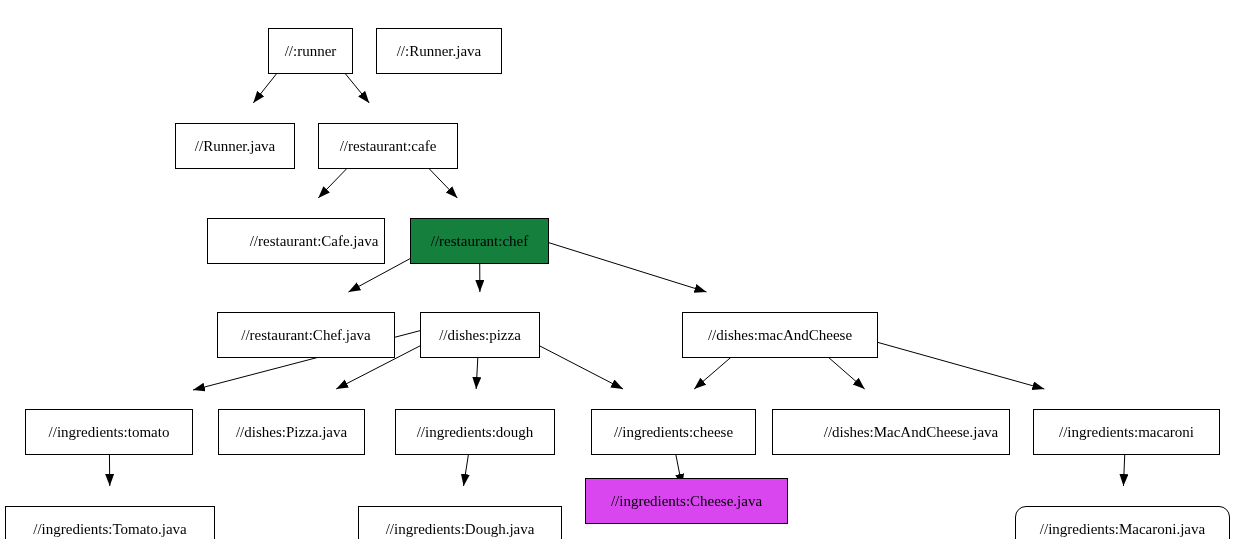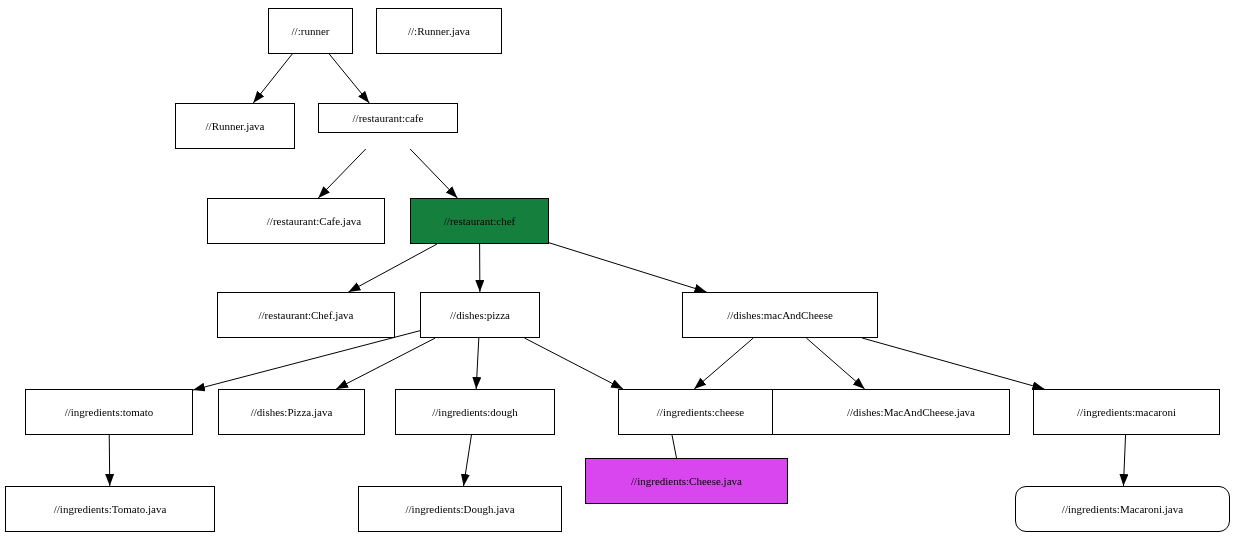--- a/index.html
+++ b/index.html
@@ -22,24 +22,25 @@
     width: 1242px; height: 539px;
   }
   .graph-node {
     position: absolute;
     box-sizing: border-box;
     border: 1px solid #000000;
     background: #ffffff;
     display: flex;
     align-items: center;
     justify-content: center;
-    font-size: 11px;
+    font-size: 15px;
     line-height: 1;
     white-space: nowrap;
     color: #000000;
+    margin-top: 20px;
   }
   .edge-line { stroke-width: 1; }
 </style>
 </head>
 <body>
 
 <div id="graph-canvas">
   <svg id="edge-layer" width="1242" height="539" viewBox="0 0 1242 539" xmlns="http://www.w3.org/2000/svg">
     <defs>
       <marker id="arrowhead" markerUnits="userSpaceOnUse" markerWidth="14" markerHeight="10" refX="12" refY="4.5" orient="auto">
@@ -64,30 +65,30 @@
         <line class="edge-line" x1="109.23711340206185" y1="435" x2="109.76288659793815" y2="486" stroke="#000000" marker-end="url(#arrowhead)"></line>
         <line class="edge-line" x1="471.44329896907215" y1="435" x2="463.55670103092785" y2="486" stroke="#000000" marker-end="url(#arrowhead)"></line>
         <line class="edge-line" x1="672.0051546391752" y1="435" x2="681.9948453608248" y2="486" stroke="#000000" marker-end="url(#arrowhead)"></line>
         <line class="edge-line" x1="1125.5515463917525" y1="435" x2="1123.4484536082475" y2="486" stroke="#000000" marker-end="url(#arrowhead)"></line>
       </g>
   </svg>
   <div id="node-layer">
       <div class="graph-node" style="left: 268px; top: 8px; width: 85px; height: 46px; border-color: rgb(0, 0, 0); background: rgb(255, 255, 255); color: rgb(0, 0, 0);">//:runner</div>
       <div class="graph-node" style="left: 376px; top: 8px; width: 126px; height: 46px; border-color: rgb(0, 0, 0); background: rgb(255, 255, 255); color: rgb(0, 0, 0);">//:Runner.java</div>
       <div class="graph-node" style="left: 175px; top: 103px; width: 120px; height: 46px; border-color: rgb(0, 0, 0); background: rgb(255, 255, 255); color: rgb(0, 0, 0);">//Runner.java</div>
-      <div class="graph-node" style="left: 318px; top: 103px; width: 140px; height: 30px; border-color: rgb(0, 0, 0); background: rgb(255, 255, 255); color: rgb(0, 0, 0);">//restaurant:cafe</div>
+      <div class="graph-node" style="left: 318px; top: 103px; width: 140px; height: 46px; border-color: rgb(0, 0, 0); background: rgb(255, 255, 255); color: rgb(0, 0, 0);">//restaurant:cafe</div>
       <div class="graph-node" style="left: 207px; top: 198px; width: 178px; height: 46px; border-color: rgb(0, 0, 0); background: rgb(255, 255, 255); color: rgb(0, 0, 0); padding-left: 36px;">//restaurant:Cafe.java</div>
       <div class="graph-node" style="left: 410px; top: 198px; width: 139px; height: 46px; border-color: rgb(0, 0, 0); background: #15803d; color: rgb(0, 0, 0);">//restaurant:chef</div>
       <div class="graph-node" style="left: 217px; top: 292px; width: 178px; height: 46px; border-color: rgb(0, 0, 0); background: rgb(255, 255, 255); color: rgb(0, 0, 0);">//restaurant:Chef.java</div>
       <div class="graph-node" style="left: 420px; top: 292px; width: 120px; height: 46px; border-color: rgb(0, 0, 0); background: rgb(255, 255, 255); color: rgb(0, 0, 0);">//dishes:pizza</div>
       <div class="graph-node" style="left: 682px; top: 292px; width: 196px; height: 46px; border-color: rgb(0, 0, 0); background: rgb(255, 255, 255); color: rgb(0, 0, 0);">//dishes:macAndCheese</div>
       <div class="graph-node" style="left: 25px; top: 389px; width: 168px; height: 46px; border-color: rgb(0, 0, 0); background: rgb(255, 255, 255); color: rgb(0, 0, 0);">//ingredients:tomato</div>
       <div class="graph-node" style="left: 218px; top: 389px; width: 147px; height: 46px; border-color: rgb(0, 0, 0); background: rgb(255, 255, 255); color: rgb(0, 0, 0);">//dishes:Pizza.java</div>
       <div class="graph-node" style="left: 395px; top: 389px; width: 160px; height: 46px; border-color: rgb(0, 0, 0); background: rgb(255, 255, 255); color: rgb(0, 0, 0);">//ingredients:dough</div>
-      <div class="graph-node" style="left: 618px; top: 389px; width: 165px; height: 46px; border-color: rgb(0, 0, 0); background: rgb(255, 255, 255); color: rgb(0, 0, 0);">//ingredients:cheese</div>
+      <div class="graph-node" style="left: 591px; top: 389px; width: 165px; height: 46px; border-color: rgb(0, 0, 0); background: rgb(255, 255, 255); color: rgb(0, 0, 0);">//ingredients:cheese</div>
       <div class="graph-node" style="left: 772px; top: 389px; width: 238px; height: 46px; border-color: rgb(0, 0, 0); background: rgb(255, 255, 255); color: rgb(0, 0, 0); padding-left: 40px;">//dishes:MacAndCheese.java</div>
       <div class="graph-node" style="left: 1033px; top: 389px; width: 187px; height: 46px; border-color: rgb(0, 0, 0); background: rgb(255, 255, 255); color: rgb(0, 0, 0);">//ingredients:macaroni</div>
       <div class="graph-node" style="left: 5px; top: 486px; width: 210px; height: 46px; border-color: rgb(0, 0, 0); background: rgb(255, 255, 255); color: rgb(0, 0, 0);">//ingredients:Tomato.java</div>
       <div class="graph-node" style="left: 358px; top: 486px; width: 204px; height: 46px; border-color: rgb(0, 0, 0); background: rgb(255, 255, 255); color: rgb(0, 0, 0);">//ingredients:Dough.java</div>
       <div class="graph-node" style="left: 585px; top: 458px; width: 203px; height: 46px; border-color: rgb(0, 0, 0); background: #d946ef; color: rgb(0, 0, 0);">//ingredients:Cheese.java</div>
       <div class="graph-node" style="left: 1015px; top: 486px; width: 215px; height: 46px; border-color: rgb(0, 0, 0); background: rgb(255, 255, 255); color: rgb(0, 0, 0); border-radius: 11px;">//ingredients:Macaroni.java</div>
     </div>
 </div>
 
 </body></html>

